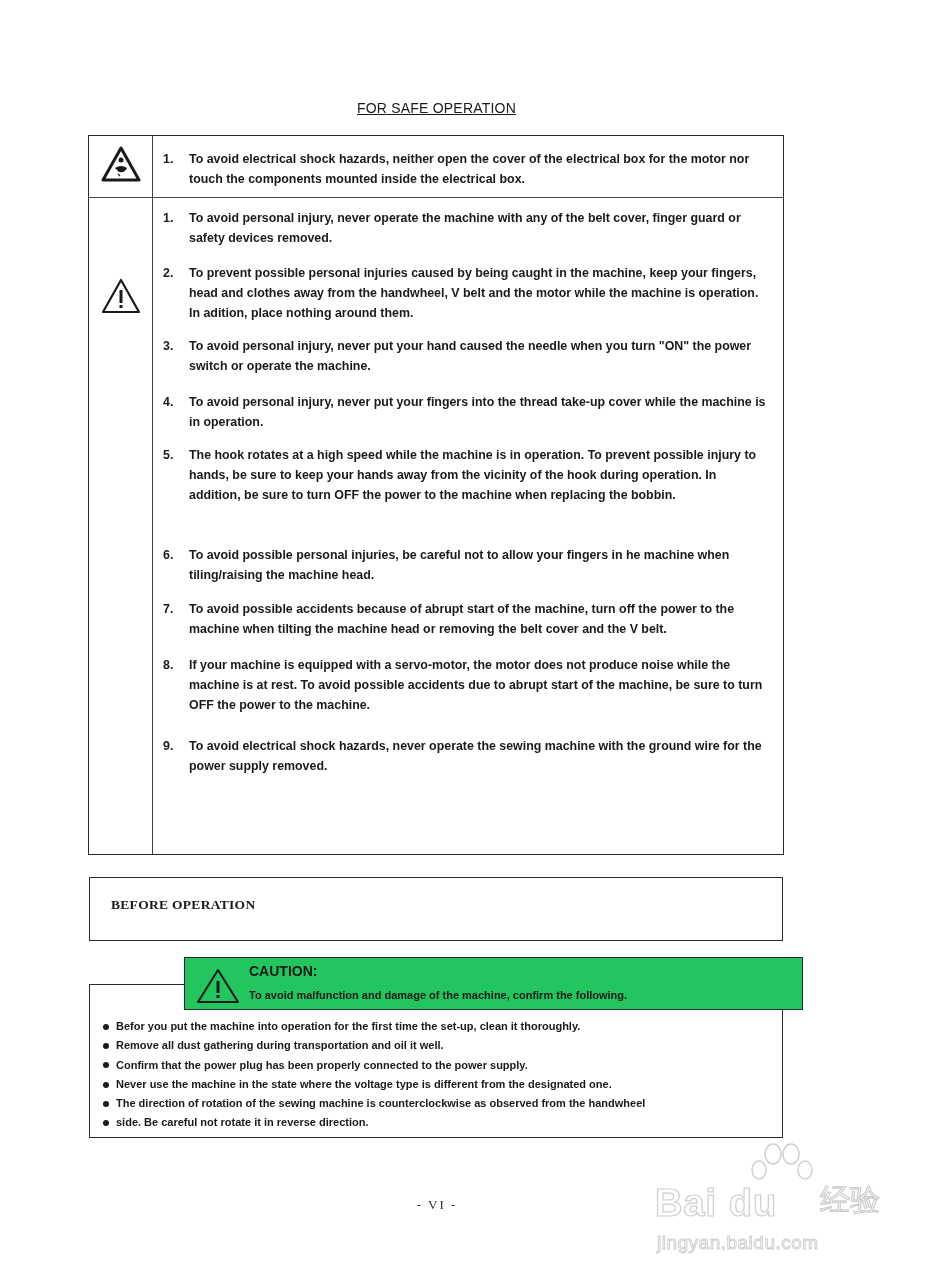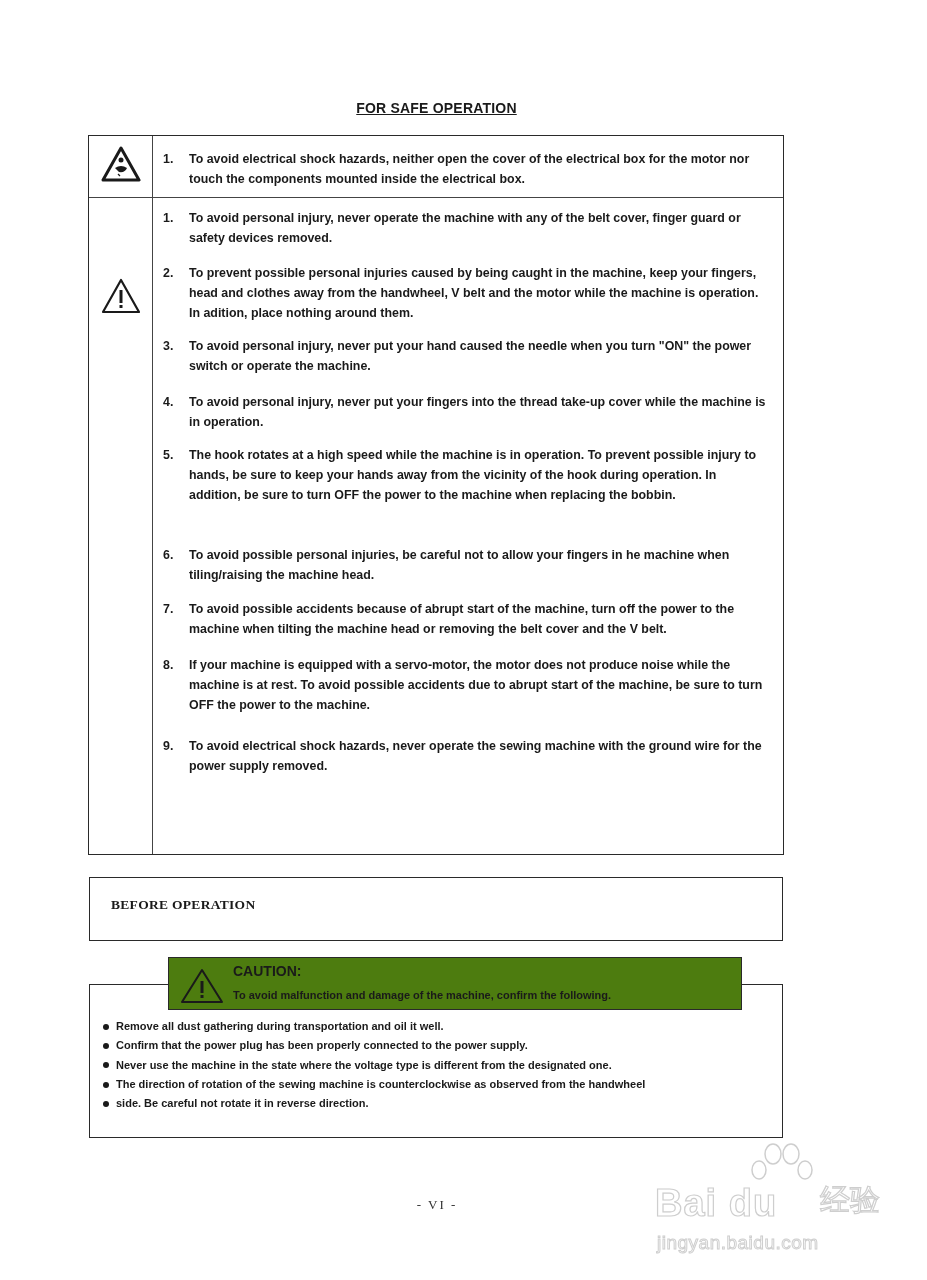--- a/index.html
+++ b/index.html
@@ -3,21 +3,21 @@
   <meta charset="utf-8">
   <style>
     html, body { margin: 0; padding: 0; }
     body {
       width: 927px; height: 1280px; position: relative; overflow: hidden;
       background: #ffffff; color: #1a1a1a;
       font-family: "Liberation Sans", sans-serif;
     }
     .page-title {
       position: absolute; left: 0; width: 873px; top: 100px;
-      text-align: center; font-size: 14px; font-weight: bold;
+      text-align: center; font-size: 14px; font-weight: normal;
       text-decoration: underline; letter-spacing: 0.2px;
     }
     .safety-table {
       position: absolute; left: 88px; top: 135px; width: 696px; height: 720px;
       border: 1.5px solid #2a2a2a; box-sizing: border-box;
     }
     .col-divider {
       position: absolute; left: 63px; top: 0; bottom: 0; width: 0;
       border-left: 1px solid #444;
     }
@@ -41,22 +41,22 @@
     .before-title {
       position: absolute; left: 21px; top: 19px;
       font-family: "Liberation Serif", serif; font-weight: bold; font-size: 13.5px;
       letter-spacing: 0.3px;
     }
     .outer-box {
       position: absolute; left: 89px; top: 984px; width: 694px; height: 154px;
       border: 1.5px solid #2a2a2a; box-sizing: border-box;
     }
     .caution-box {
-      position: absolute; left: 168px; top: 957px; width: 574px; height: 53px;
-      border: 1.5px solid #2a2a2a; box-sizing: border-box; background: #4d7c0f;
+      position: absolute; left: 184px; top: 957px; width: 619px; height: 53px;
+      border: 1.5px solid #2a2a2a; box-sizing: border-box; background: #22c55e;
     }
     .caution-icon { position: absolute; left: 11px; top: 10px; }
     .caution-title { position: absolute; left: 64px; top: 5px; font-size: 14px; font-weight: bold; }
     .caution-text { position: absolute; left: 64px; top: 31px; font-size: 11px; font-weight: bold; }
     .bullets { position: absolute; left: 103px; top: 1017px; margin: 0; padding: 0; list-style: none; }
     .bullets li {
       font-size: 11px; font-weight: bold; line-height: 19.3px; display: flex; align-items: center;
     }
     .bullets .dot {
       display: inline-block; width: 6px; height: 6px; border-radius: 50%;
@@ -161,20 +161,24 @@
   <svg class="caution-icon" width="44" height="36" viewBox="0 0 44 36">
     <polygon points="22,2 42,34 2,34" fill="none" stroke="#1a1a1a" stroke-width="2" stroke-linejoin="round"></polygon>
     <rect x="20.5" y="13" width="3" height="12" fill="#1a1a1a"></rect>
     <rect x="20.5" y="27" width="3" height="3" fill="#1a1a1a"></rect>
   </svg>
   <div class="caution-title">CAUTION:</div>
   <div class="caution-text">To avoid malfunction and damage of the machine, confirm the following.</div>
 </div>
 
 <ul class="bullets">
+  <li>
+      <span class="dot"></span>
+      <span>Befor you put the machine into operation for the first time the set-up, clean it thoroughly.</span>
+    </li>
   <li>
       <span class="dot"></span>
       <span>Remove all dust gathering during transportation and oil it well.</span>
     </li>
   <li>
       <span class="dot"></span>
       <span>Confirm that the power plug has been properly connected to the power supply.</span>
     </li>
   <li>
       <span class="dot"></span>

